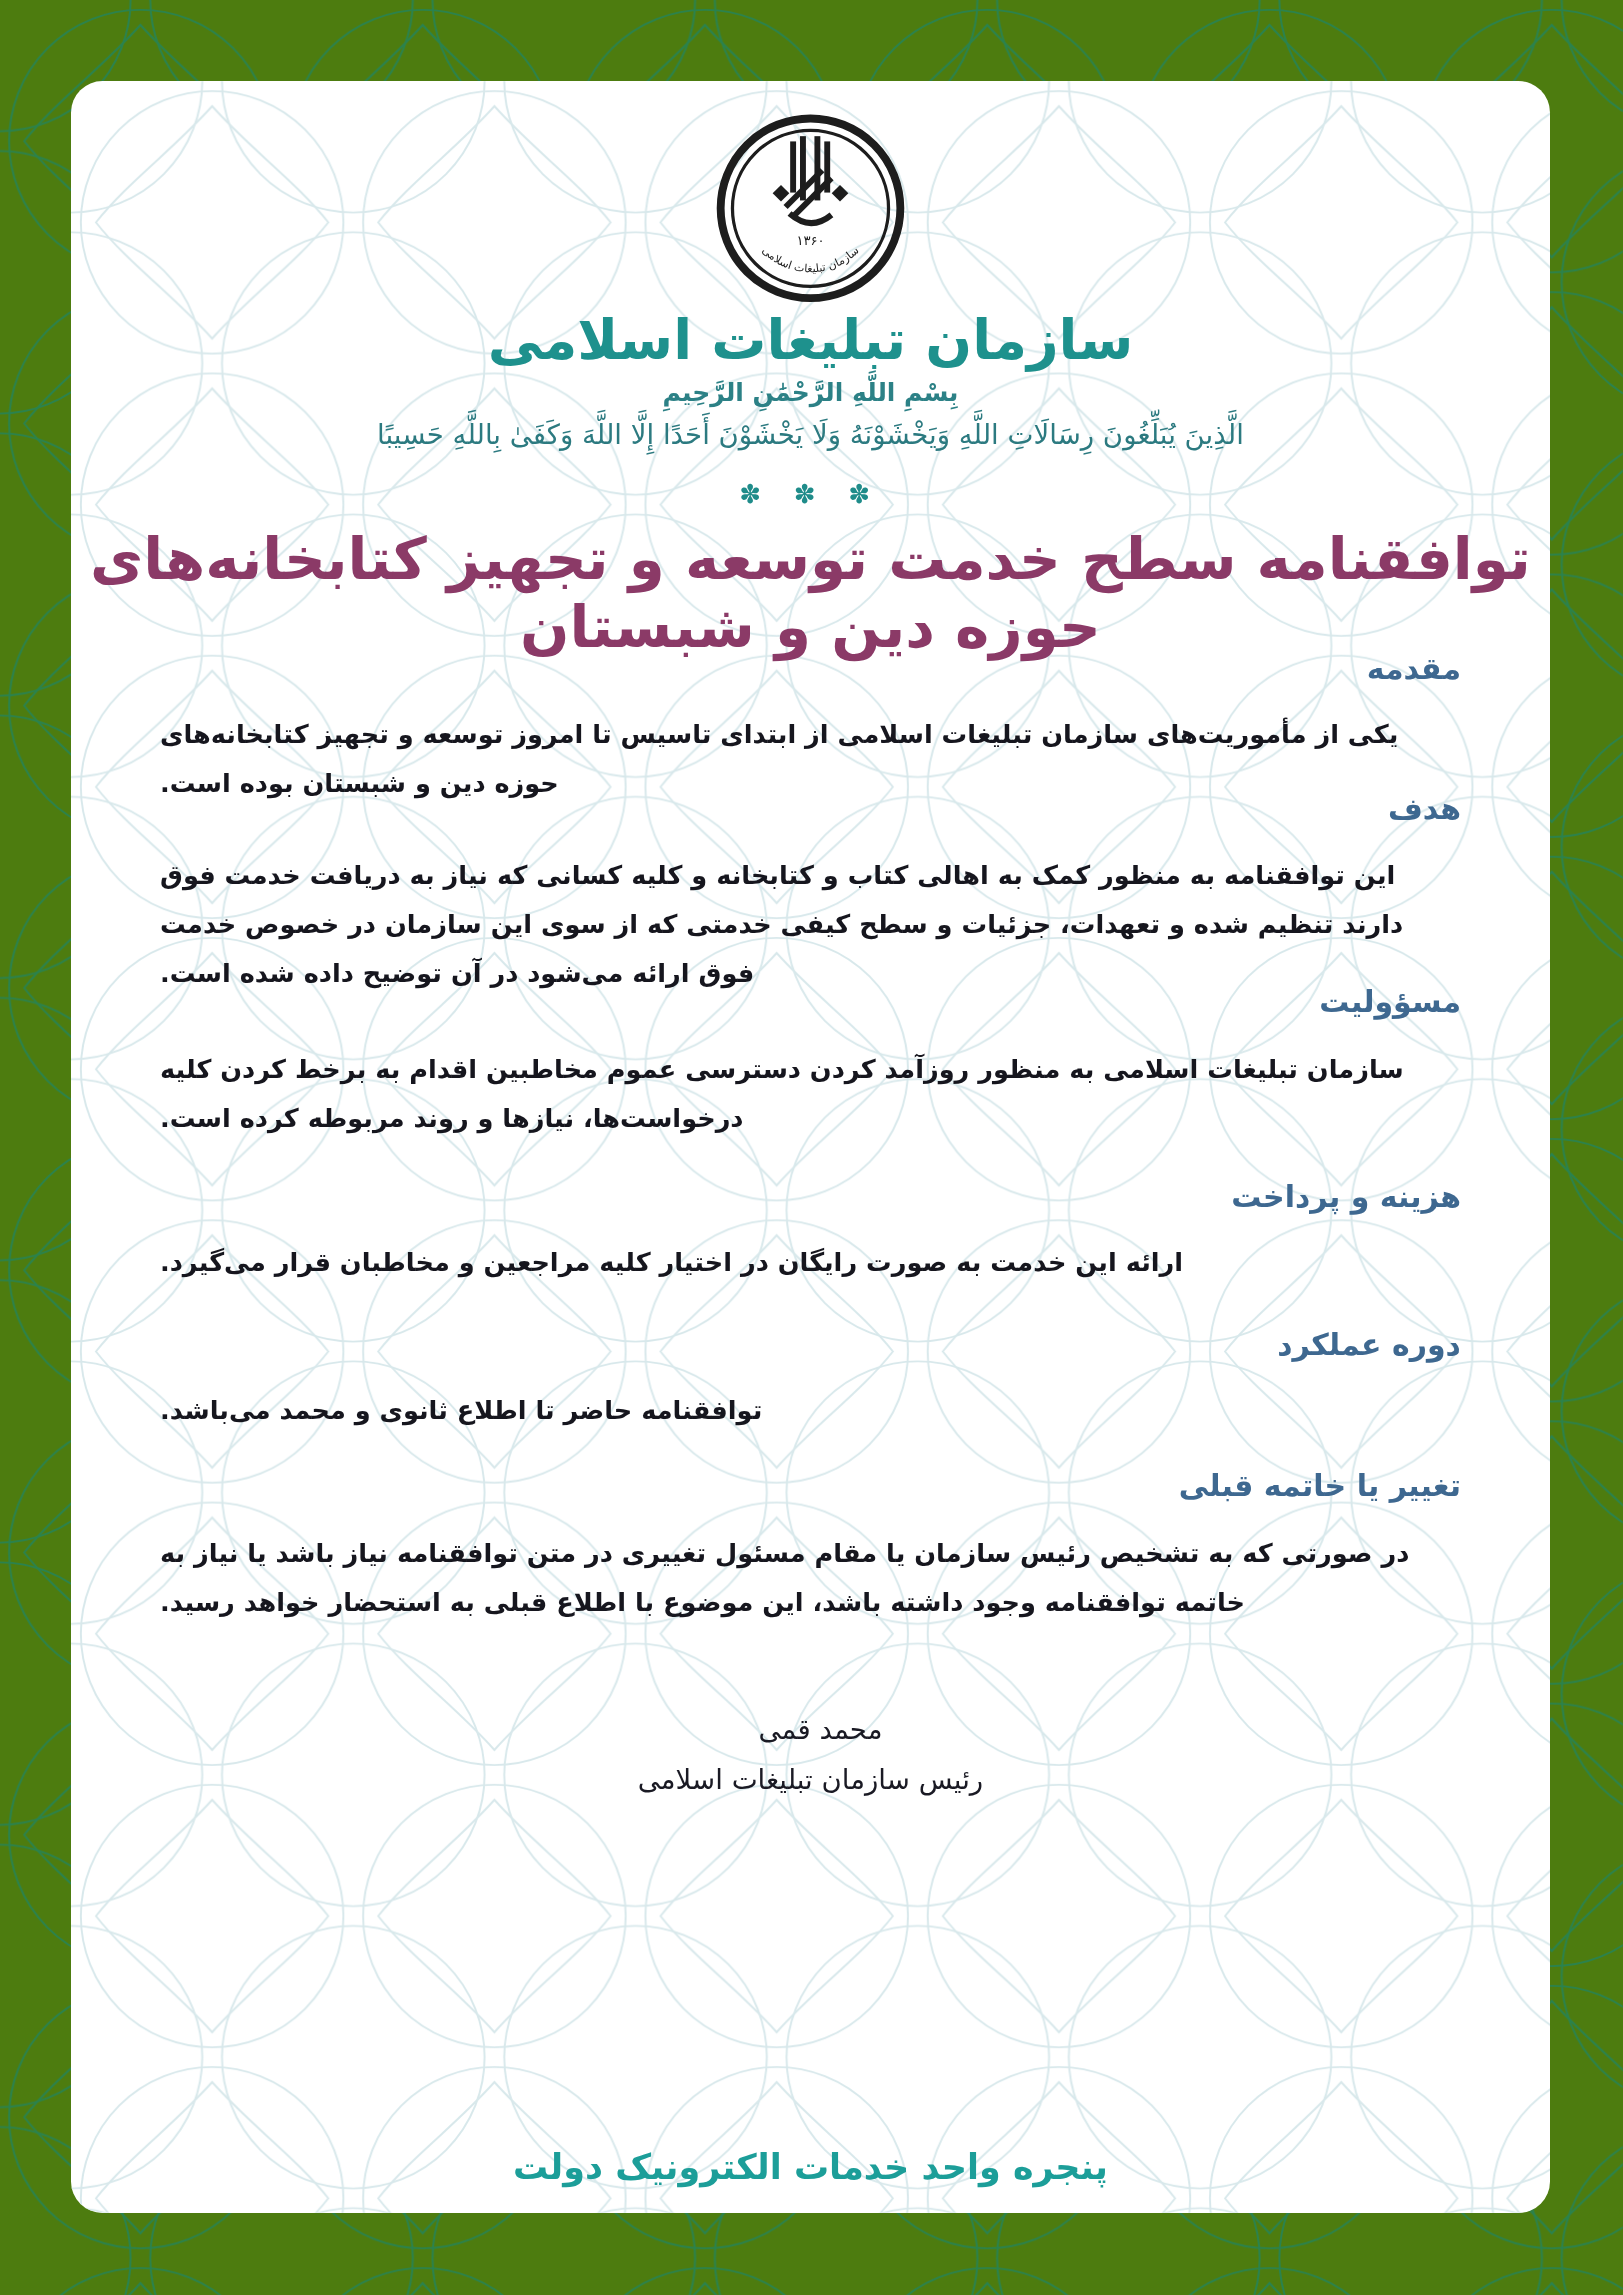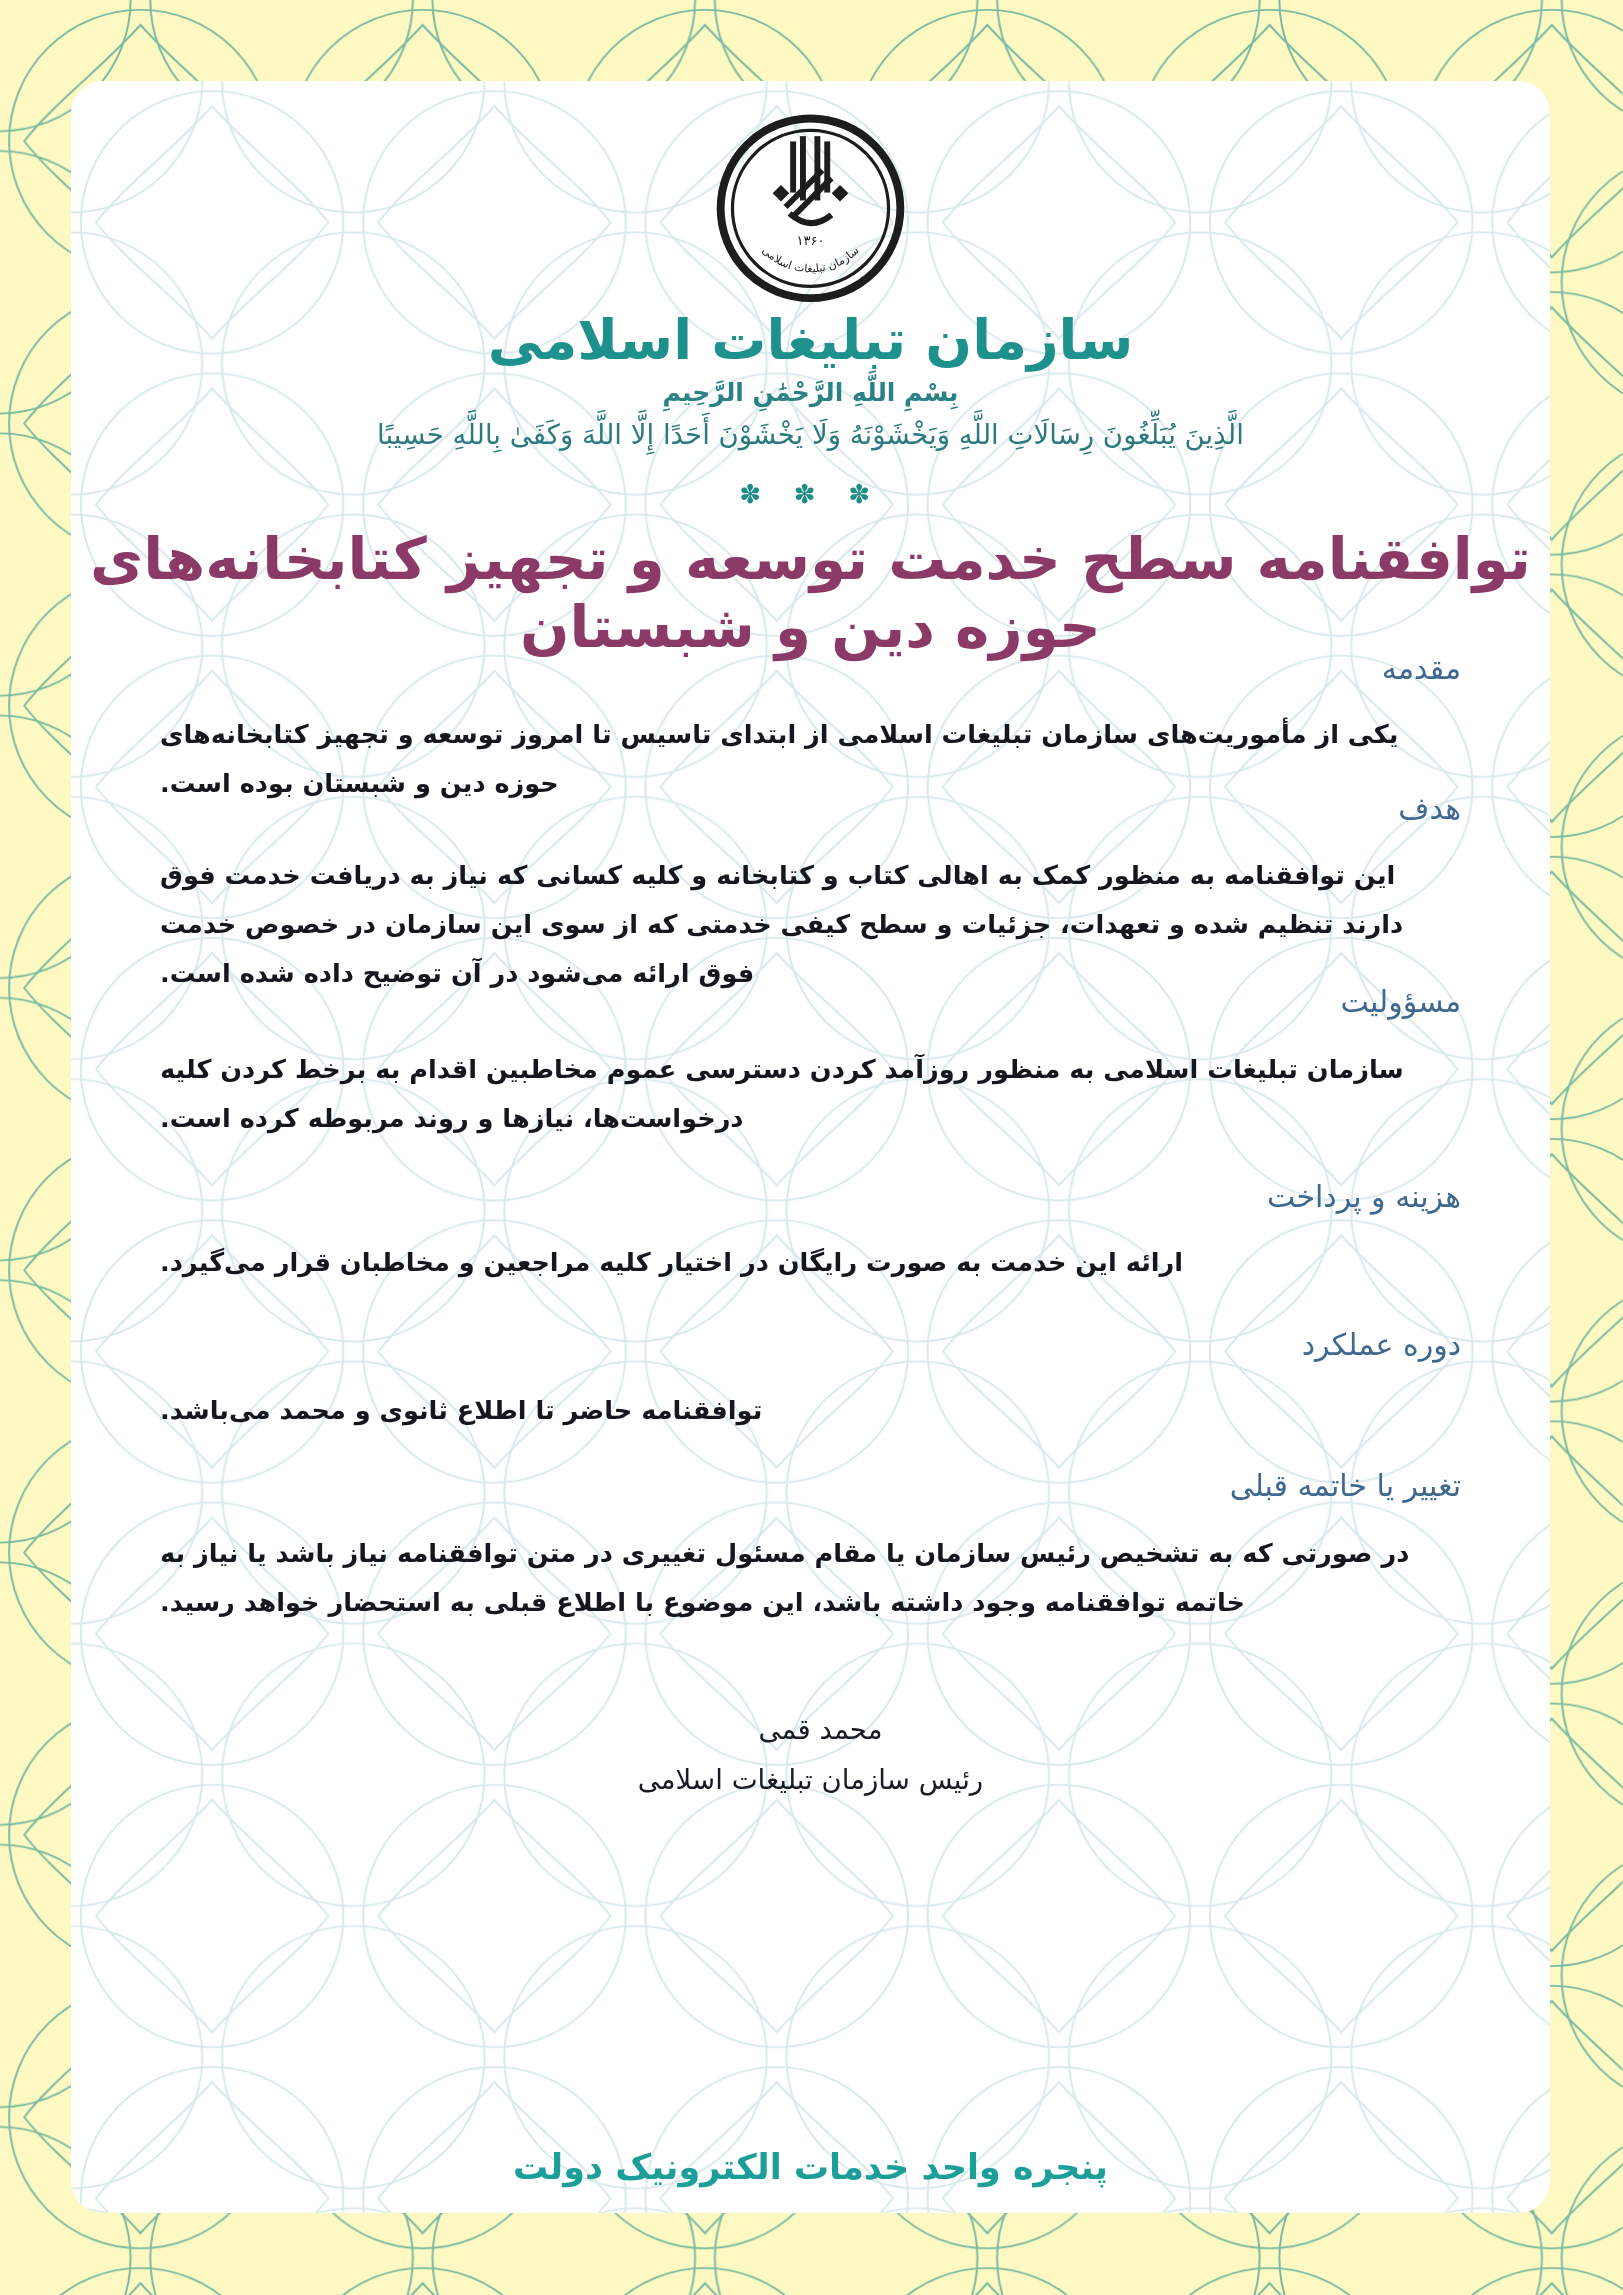--- a/index.html
+++ b/index.html
@@ -1,30 +1,30 @@
 <!DOCTYPE html>
 <html lang="fa" dir="rtl" style="font-size:10.5px"><head>
 <meta charset="utf-8">
 <style>
   html,body{margin:0;padding:0;}
   body{font-family:"DejaVu Sans",sans-serif;background:#0f807c;}
-  .page{position:relative;width:1624px;height:2295px;background:#fef9c3;overflow:hidden;}
+  .page{position:relative;width:1624px;height:2295px;background:#4d7c0f;overflow:hidden;}
   .pattern-layer{position:absolute;left:0;top:0;width:100%;height:100%;pointer-events:none;}
   .card{position:absolute;left:72px;top:81px;width:1479px;height:2132px;background:#ffffff;
         border-radius:31.5px;overflow:hidden;}
   .card-content{position:absolute;inset:0;direction:rtl;}
   .center-block{position:absolute;left:0;right:0;text-align:center;}
   .logo-wrap{position:absolute;left:0;right:0;top:25px;text-align:center;}
   .calligraphy{top:227px;font-size:55px;font-weight:bold;color:#1E918D;letter-spacing:0.7px;}
   .bismillah{top:297px;font-size:25px;font-weight:bold;color:#2C8186;}
   .verse{top:337px;font-size:27.6px;font-weight:normal;color:#2C7A80;}
   .stars{top:398px;font-size:26px;font-weight:bold;color:#1F8C8A;letter-spacing:11.8px;}
   .doc-title{top:444px;font-size:58px;font-weight:bold;color:#8B3A67;}
   .h-sec{position:absolute;right:89px;left:89px;
-         font-size:30px;font-weight:normal;color:#3E6890;}
+         font-size:30px;font-weight:bold;color:#3E6890;}
   .b-sec{position:absolute;right:89px;left:89px;text-align:left;
          font-size:25.6px;font-weight:bold;color:#16161E;line-height:49px;}
   .sig{font-weight:400;color:#1A1A24;font-size:27.6px;}
   .sig-name{top:1632px;padding-left:20px;}
   .sig-role{top:1682px;}
   .footer-banner{top:2066px;font-size:35px;font-weight:bold;color:#1C9E99;text-align:center;}
 </style>
 </head>
 <body>
 

